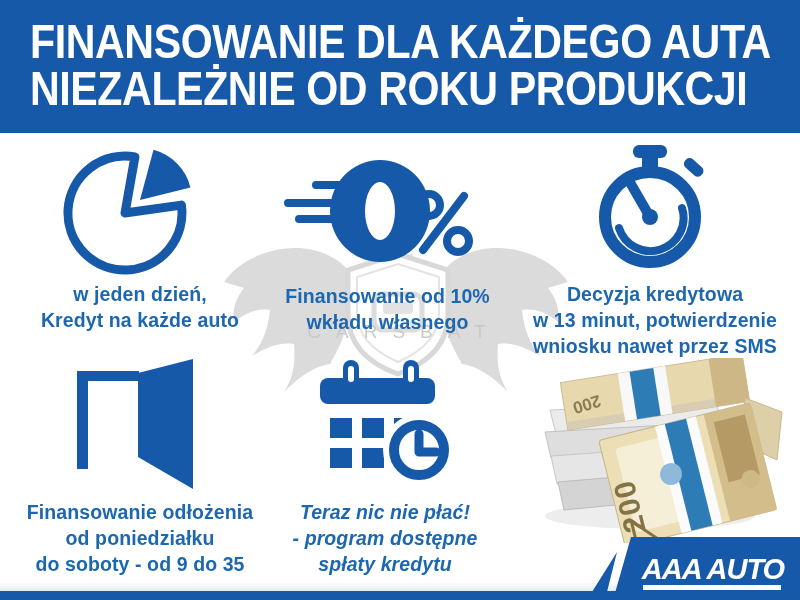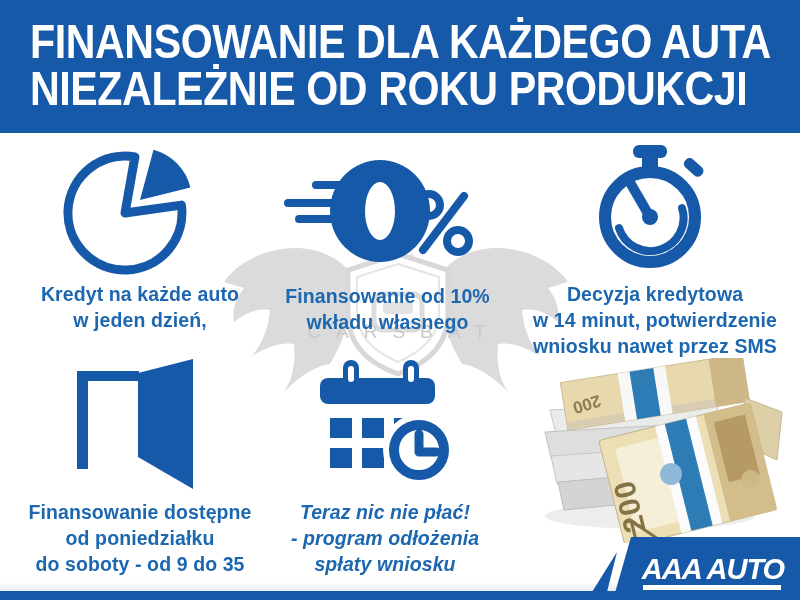--- a/index.html
+++ b/index.html
@@ -97,30 +97,30 @@
     <rect x="57" y="16" width="16" height="16" fill="#1659a8"></rect>
     <rect x="48" y="5" width="34" height="13" rx="6" fill="#1659a8"></rect>
     <rect x="-11" y="-5" width="22" height="11" rx="5" fill="#1659a8" transform="translate(109,27) rotate(42)"></rect>
     <circle cx="65" cy="77" r="45" fill="#ffffff" stroke="#1659a8" stroke-width="12"></circle>
     <line x1="65" y1="77" x2="43" y2="39" stroke="#1659a8" stroke-width="10" stroke-linecap="round"></line>
     <circle cx="65" cy="77" r="8" fill="#1659a8"></circle>
     <path d="M34,88 A33,33 0 0 0 97,68" fill="none" stroke="#1659a8" stroke-width="8" stroke-linecap="round"></path>
   </svg>
 
   <div class="caption cap1">
+    <span class="cap-line">w jeden dzień,</span>
     <span class="cap-line">Kredyt na każde auto</span>
-    <span class="cap-line">w jeden dzień,</span>
   </div>
   <div class="caption cap2">
     <span class="cap-line">Finansowanie od 10%</span>
     <span class="cap-line">wkładu własnego</span>
   </div>
   <div class="caption cap3">
     <span class="cap-line">Decyzja kredytowa</span>
-    <span class="cap-line">w 14 minut, potwierdzenie</span>
+    <span class="cap-line">w 13 minut, potwierdzenie</span>
     <span class="cap-line">wniosku nawet przez SMS</span>
   </div>
 
   <svg class="icon door" viewBox="0 0 130 135">
     <rect x="7" y="13" width="11" height="98" fill="#1659a8"></rect>
     <rect x="7" y="13" width="62" height="10" fill="#1659a8"></rect>
     <polygon points="68,15 123,1 123,131 68,99" fill="#1659a8"></polygon>
   </svg>
 
   <svg class="icon cal" viewBox="0 0 150 130">
@@ -170,28 +170,28 @@
       <rect x="-64" y="-44" width="86" height="86" rx="4" fill="#f6efd8"></rect>
       <rect x="-20" y="-56" width="42" height="110" fill="#fbfbfb"></rect>
       <rect x="-10" y="-56" width="22" height="110" fill="#2d7cb5"></rect>
       <circle cx="-16" cy="-6" r="11" fill="#8fb9da"></circle>
       <text transform="translate(-54,42) rotate(-90)" font-size="30" font-weight="bold" letter-spacing="1" fill="#857348">200</text>
       <path d="M-66,30 L-46,52 L-66,52 Z" fill="none" stroke="#857348" stroke-width="3"></path>
     </g>
   </svg>
 
   <div class="caption cap4">
-    <span class="cap-line">Finansowanie dostępne</span>
+    <span class="cap-line">Finansowanie odłożenia</span>
     <span class="cap-line">od poniedziałku</span>
     <span class="cap-line">do soboty - od 9 do 35</span>
   </div>
   <div class="caption cap5">
     <span class="cap-line">Teraz nic nie płać!</span>
-    <span class="cap-line">- program odłożenia</span>
-    <span class="cap-line">spłaty wniosku</span>
+    <span class="cap-line">- program dostępne</span>
+    <span class="cap-line">spłaty kredytu</span>
   </div>
 
   <div class="pre-footer"></div>
   <div class="footer-bar"></div>
 
   <svg class="logo" viewBox="0 0 215 72">
     <polygon points="46,9 215,9 215,72 28,72" fill="#1659a8"></polygon>
     <polygon points="32,24 20,72 2,72" fill="#1659a8"></polygon>
     <text x="128" y="51" text-anchor="middle" font-style="italic" font-weight="bold" font-size="29" letter-spacing="-1" fill="#ffffff">AAA AUTO</text>
     <rect x="58" y="57" width="138" height="5" fill="#ffffff"></rect>

